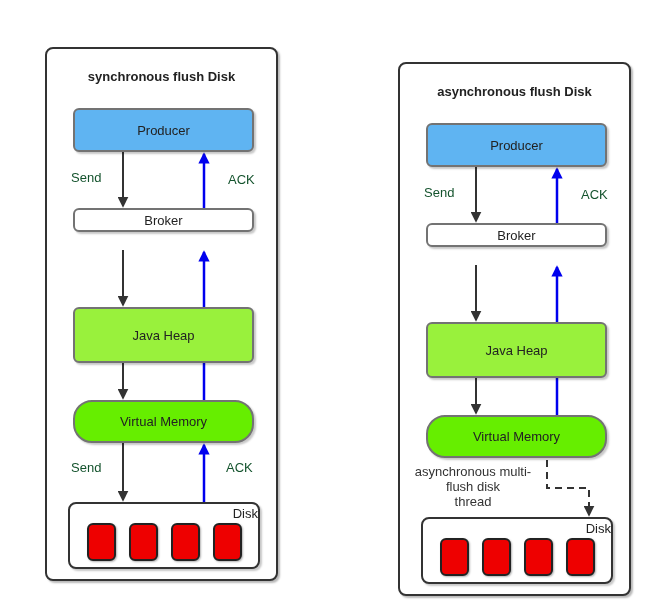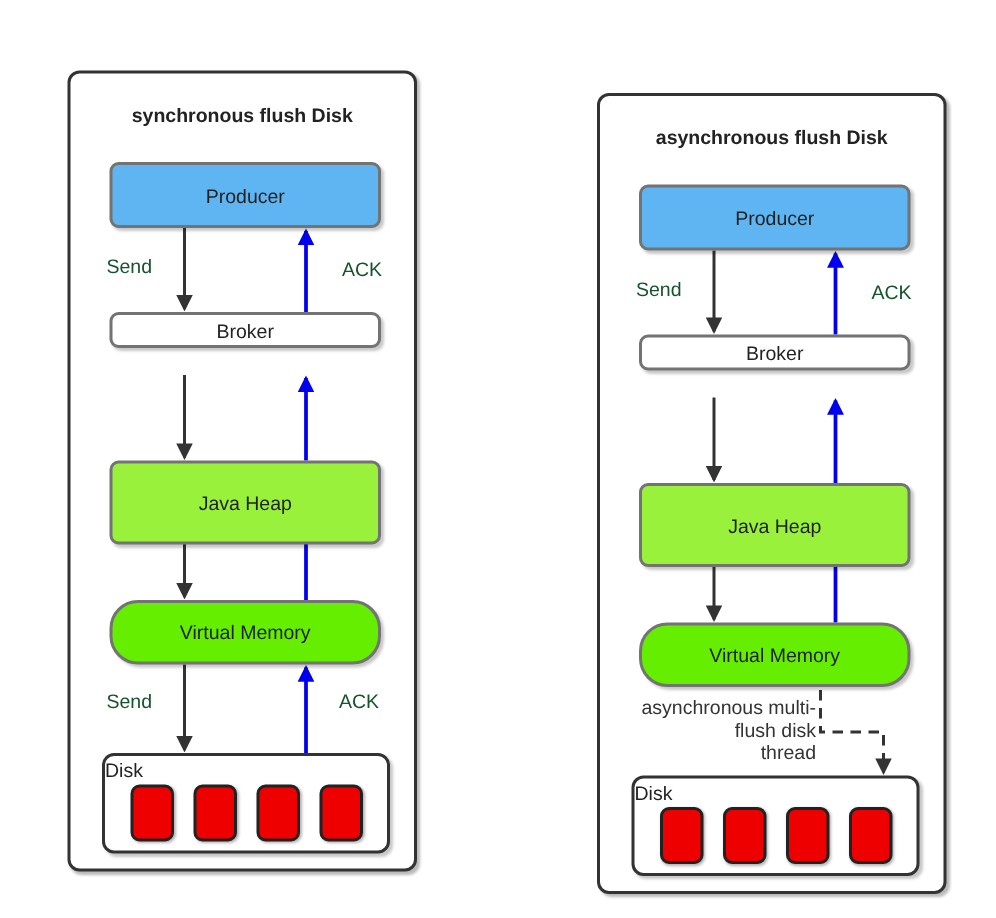--- a/index.html
+++ b/index.html
@@ -69,21 +69,21 @@
     width: 192px;
     height: 67px;
     border: 2px solid #333333;
     border-radius: 8px;
     box-sizing: border-box;
     background: #ffffff;
     box-shadow: 2px 2px 2px rgba(0,0,0,0.22);
   }
   .disk-label {
     width: 100%;
-    text-align: left;
+    text-align: right;
     font-size: 13px;
     color: #222222;
     margin-top: 2px;
   }
   .disk-row {
     display: flex;
     justify-content: center;
     gap: 13px;
     margin-top: 2px;
   }
@@ -103,21 +103,21 @@
   }
   .lbl-send       { left: 24px;  top: 121px; }
   .lbl-ack-top    { left: 181px; top: 123px; }
   .lbl-flush      { left: 24px;  top: 411px; }
   .lbl-ack-bottom { left: 179px; top: 411px; }
   .lbl-async {
     position: absolute;
     left: 2px;
     top: 400px;
     width: 142px;
-    text-align: right;
+    text-align: center;
     font-size: 13px;
     line-height: 15px;
     color: #333333;
   }
 </style>
 </head>
 <body>
 
 <div class="stage">
 

